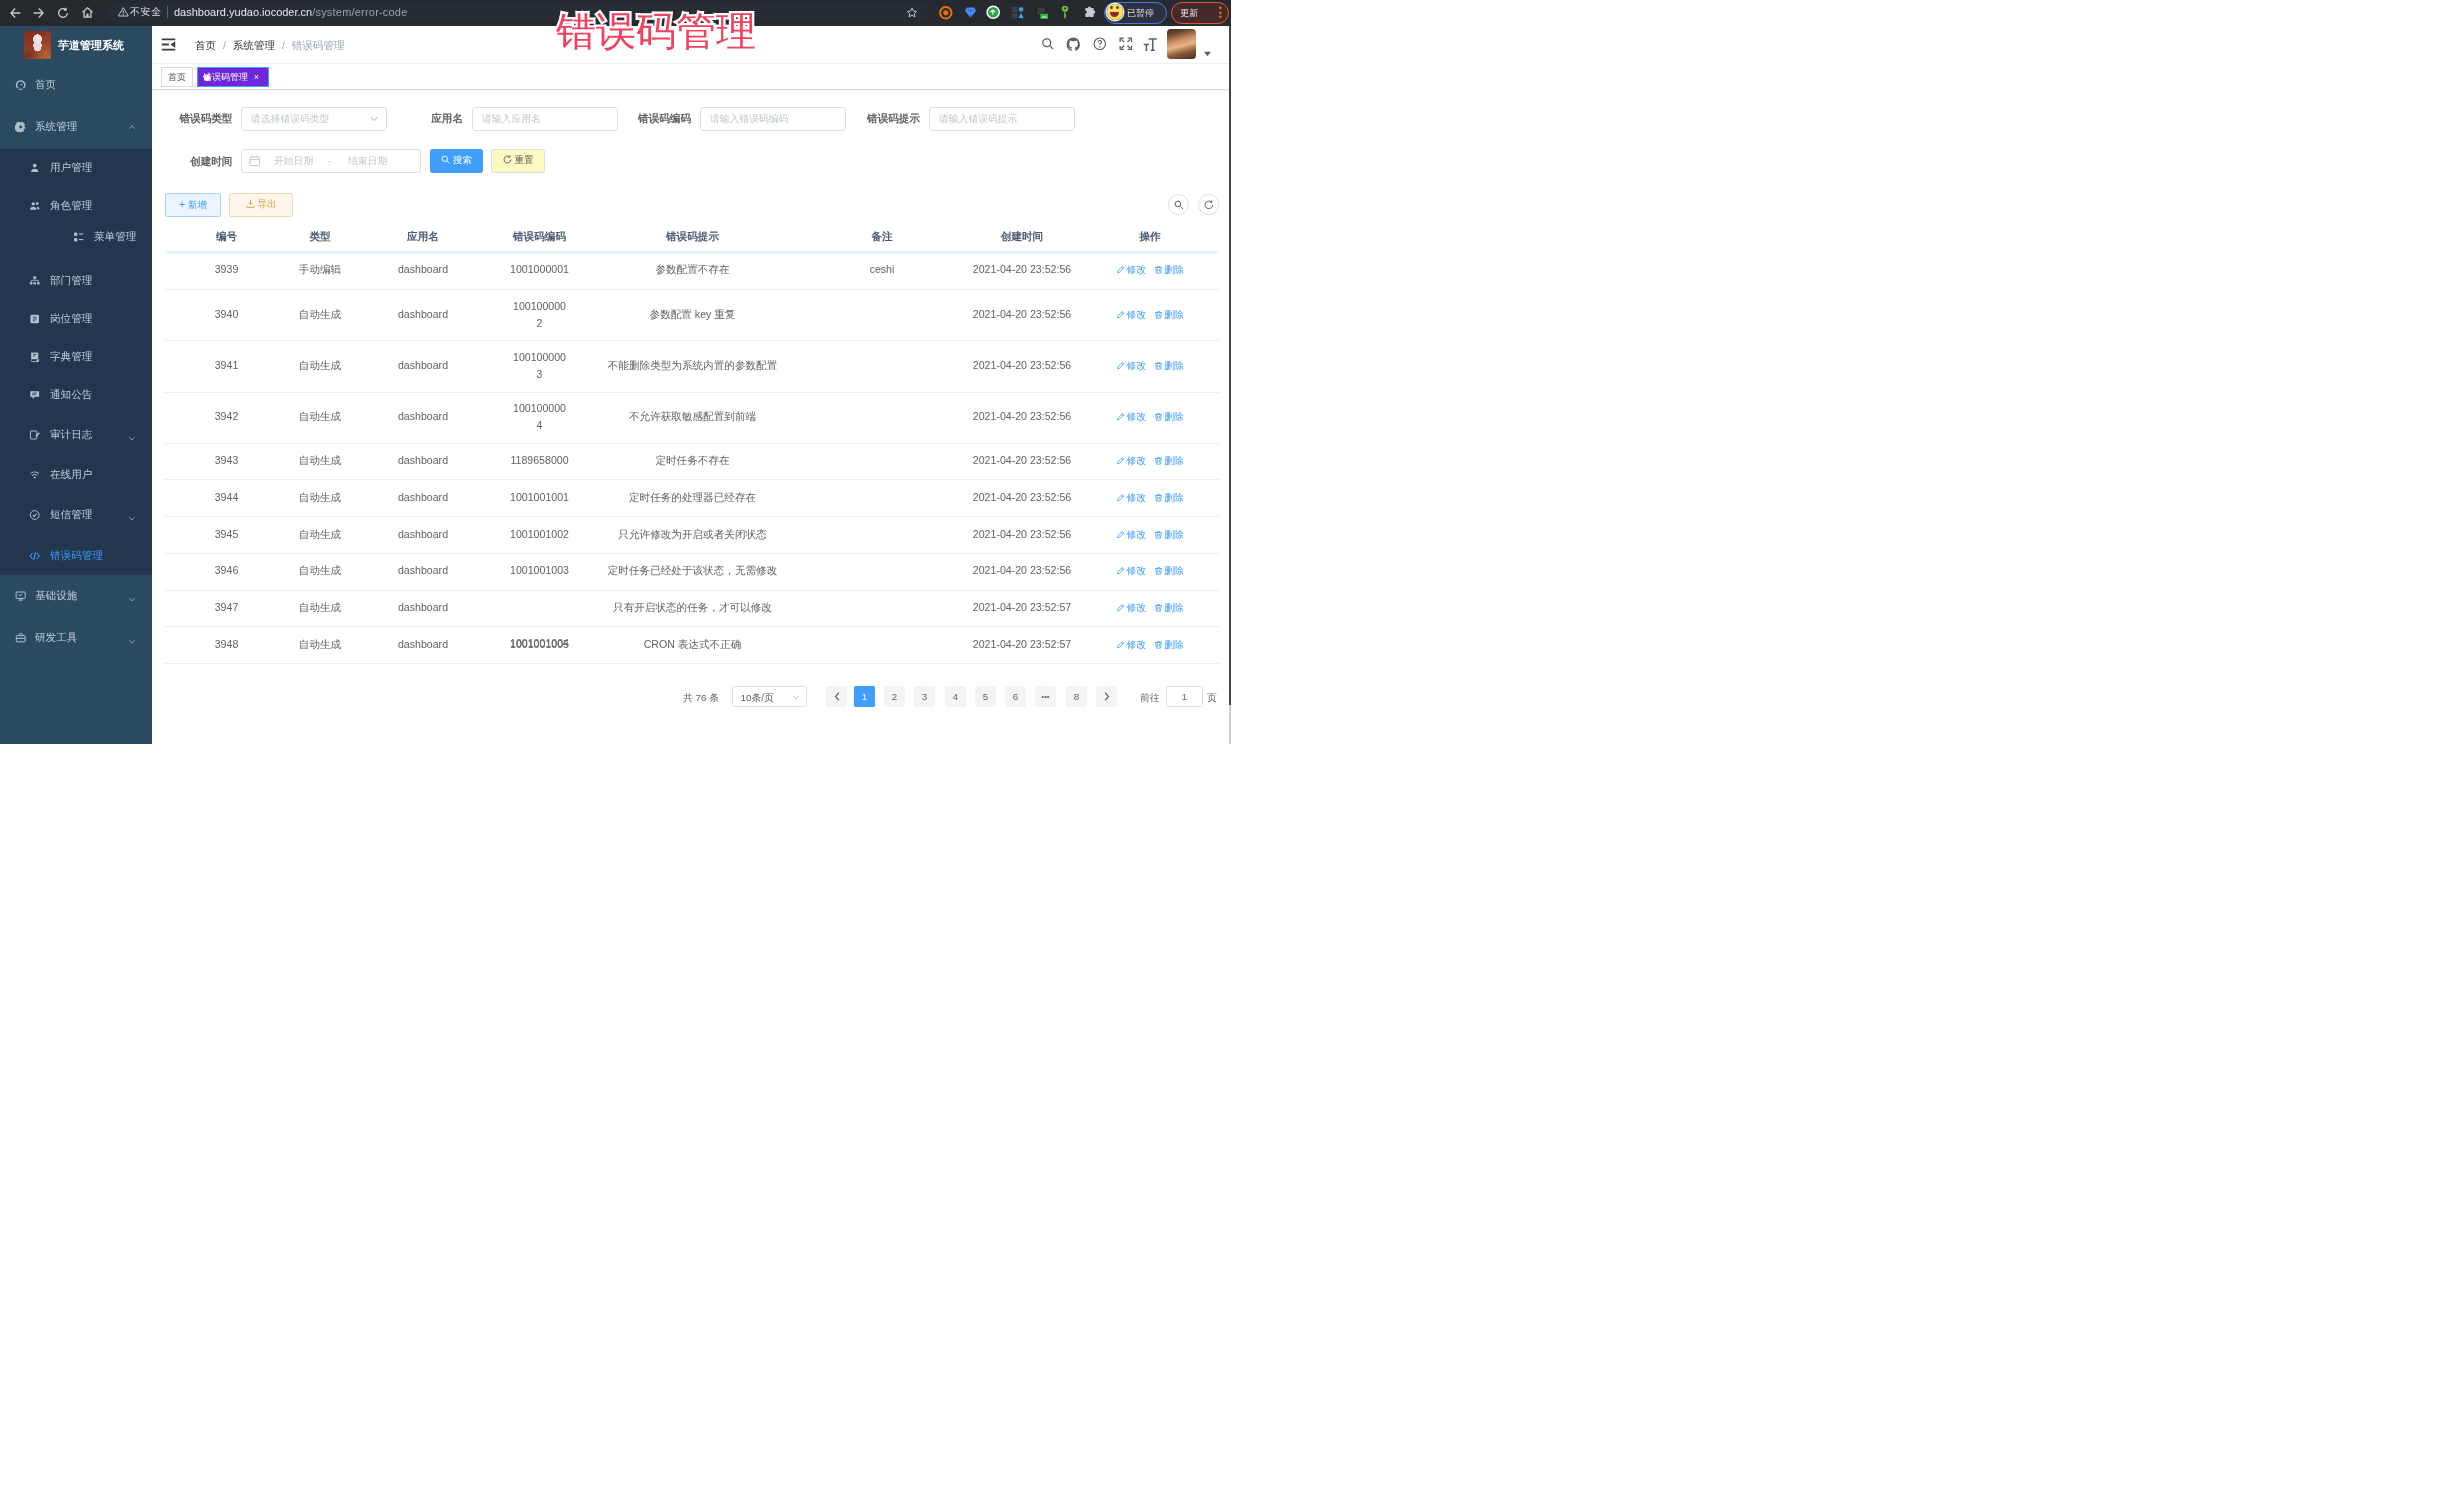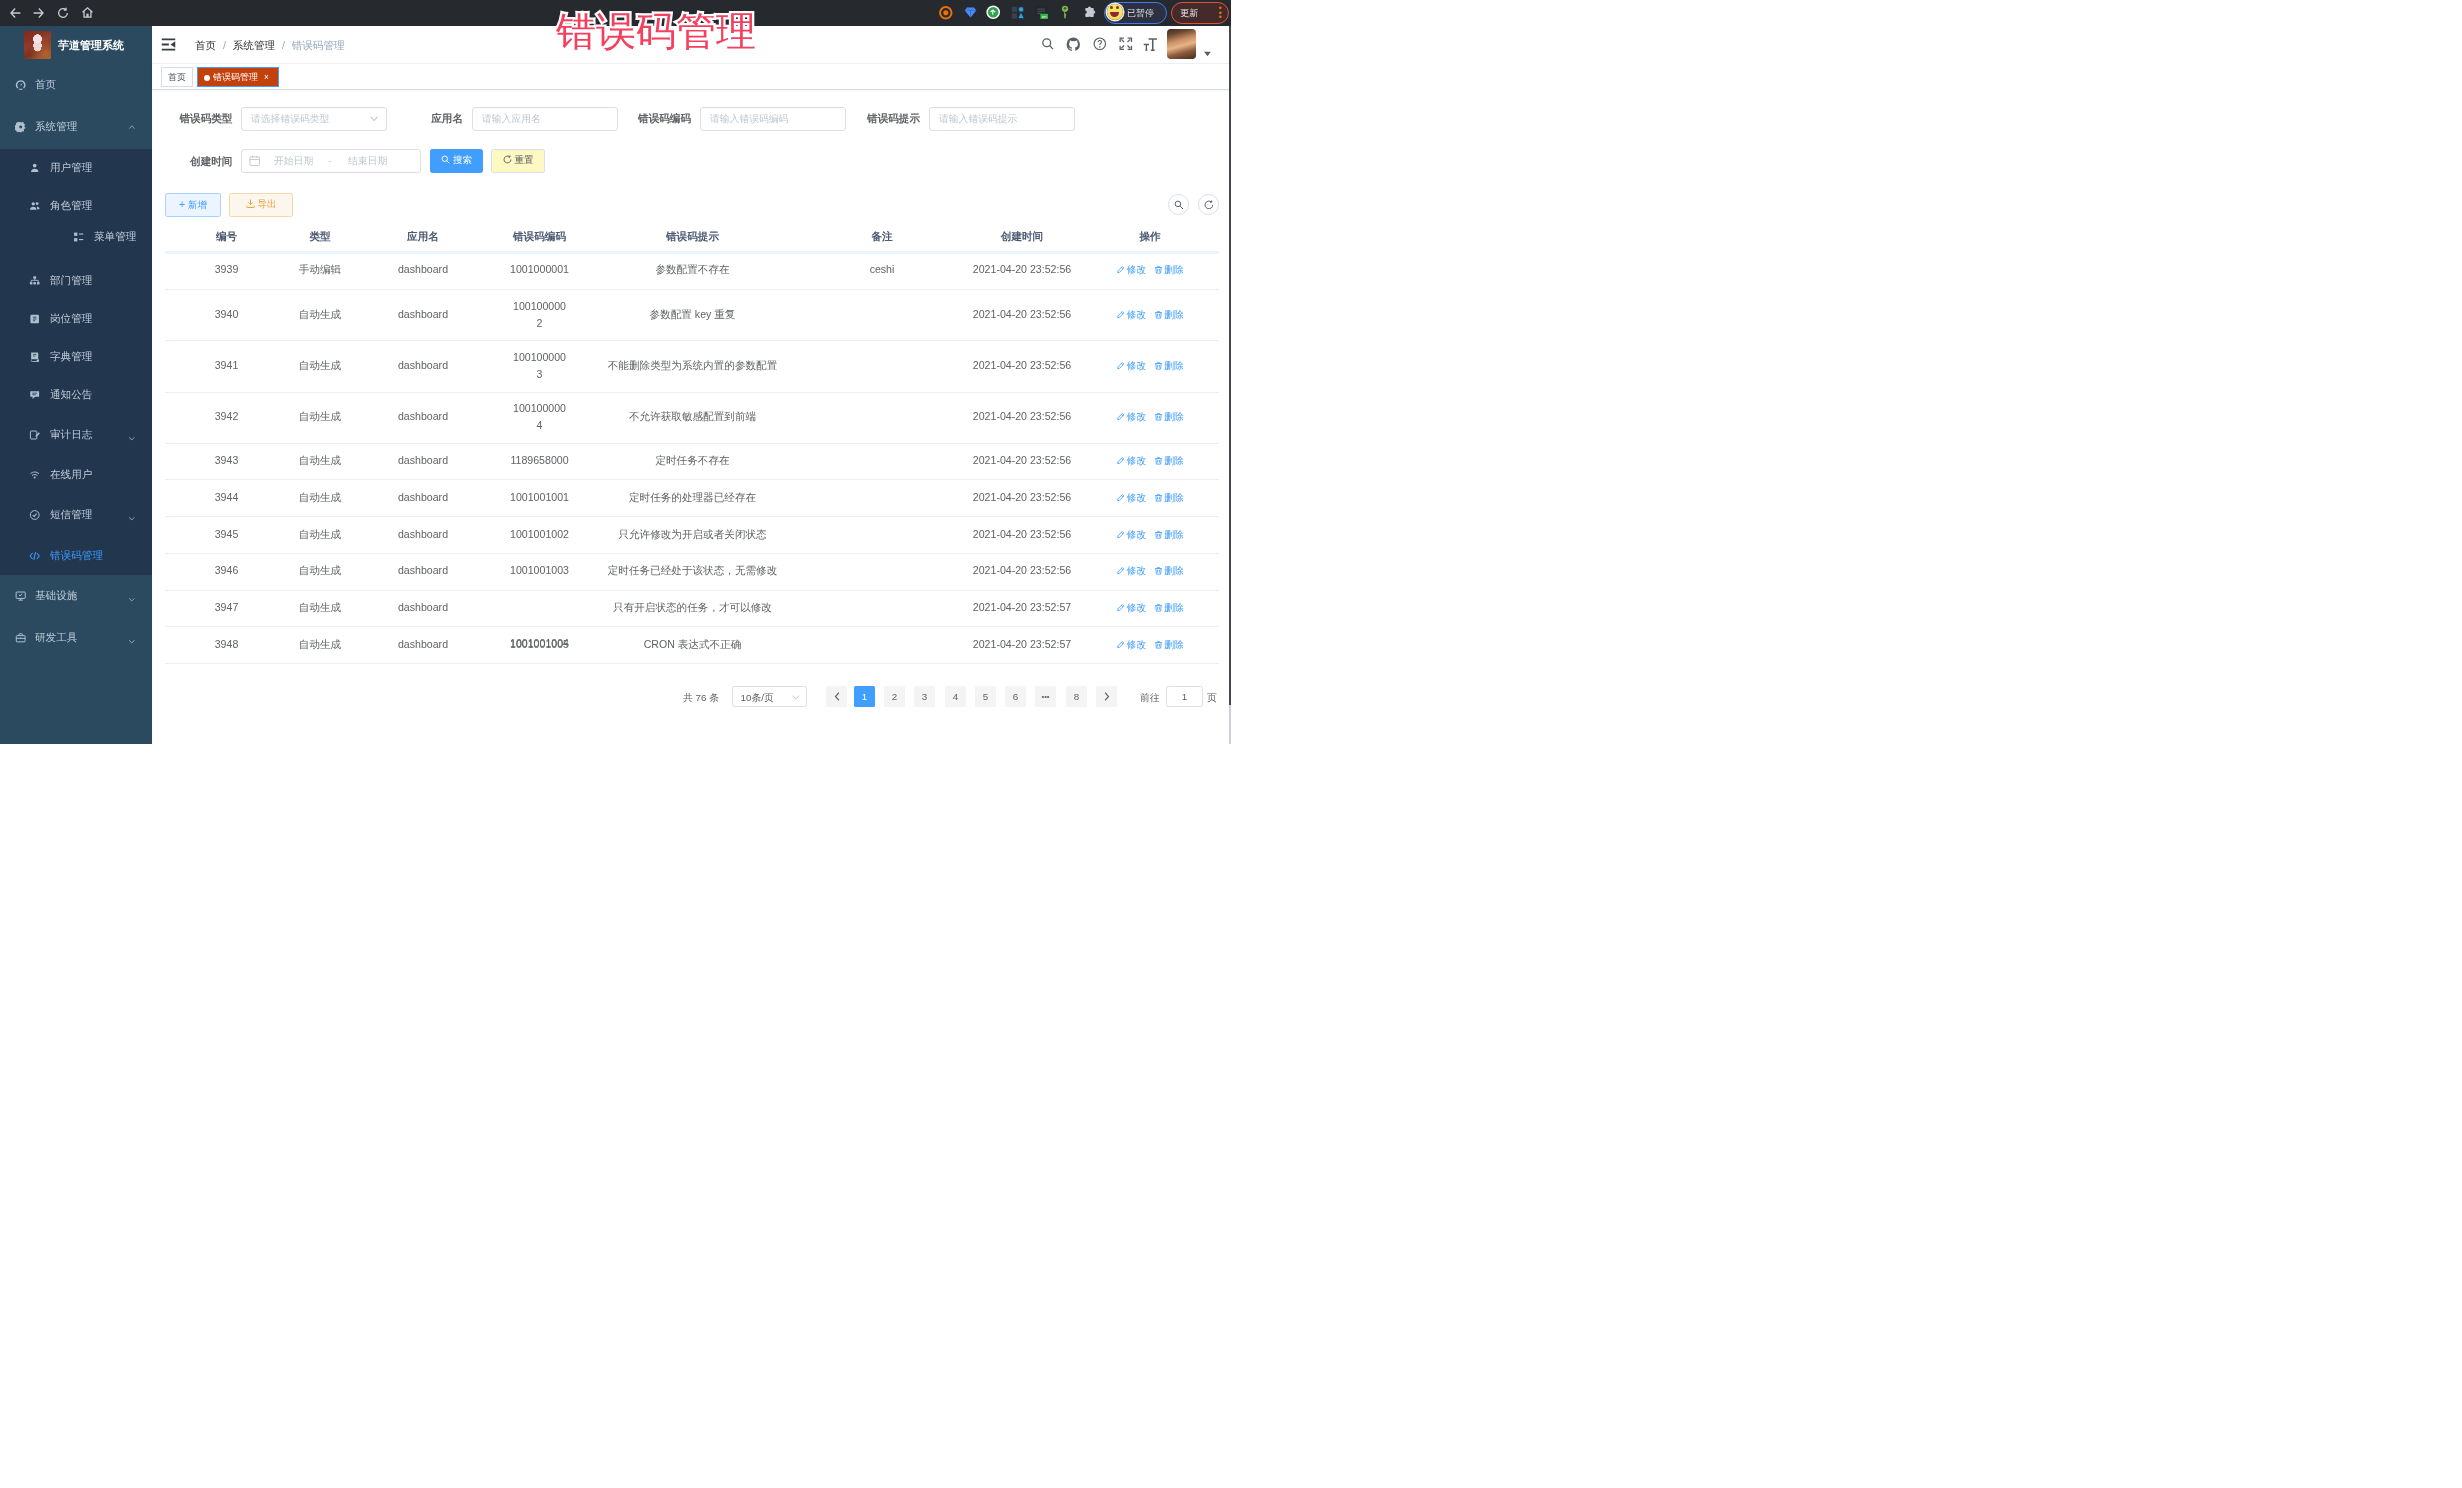--- a/index.html
+++ b/index.html
@@ -44,21 +44,21 @@
 
   
   #navbar { position:absolute; left:0; top:0; width:1080px; height:38px; background:#fff; border-bottom:0.8px solid #edeff3; }
   .crumb { position:absolute; top:13px; font-size:10.6px; color:#303133; white-space:nowrap; }
   .crumb .lt { color:#97a8be; } .crumb .s2 { color:#97a8be; margin:0 6.8px; }
   .nvic { position:absolute; top:0; color:#5a5e66; }
 
   
   #tags { position:absolute; left:0; top:38px; width:1080px; height:26px; background:#fff; border-bottom:0.8px solid #d8dce5; box-shadow:0 0.8px 2.3px 0 rgba(0,0,0,.08); }
   .tag { position:absolute; top:3px; height:19.7px; line-height:18px; font-size:9px; border:0.8px solid #d8dce5; background:#fff; color:#495060; padding:0 6px; }
-  .tag.on { background:#c2410c; color:#fff; border-color:#409eff; padding:0 9px 0 15px; }
+  .tag.on { background:#6d28d9; color:#fff; border-color:#409eff; padding:0 9px 0 5px; }
   .tag.on .dot { position:absolute; left:6px; top:6.8px; width:6px; height:6px; border-radius:50%; background:#fff; }
   .tag.on .x { margin-left:6px; font-size:8.3px; }
 
   
   .flabel { position:absolute; font-size:10.6px; font-weight:bold; color:#606266; text-align:right; width:91px; }
   .fbox { position:absolute; height:23.5px; border:0.8px solid #dcdfe6; border-radius:3px; background:#fff; font-size:9.8px; color:#bfc6d0; }
   .fbox .ph { position:absolute; left:9px; top:5.3px; white-space:nowrap; }
   .btn { position:absolute; height:23.5px; border-radius:2.3px; font-size:9.5px; text-align:center; }
 
   
@@ -85,20 +85,33 @@
   <svg style="left:32px;top:6.8px;" width="13" height="12" viewBox="0 0 17 16">
       <path d="M9 2l5.5 6L9 14M14.5 8H2" stroke="#c6cad0" stroke-width="1.8" fill="none"></path>
     </svg>
   <svg style="left:57px;top:6.8px;" width="12" height="12" viewBox="0 0 16 16">
       <path d="M13.8 8A5.8 5.8 0 1 1 12 3.8M12 1v3h-3" stroke="#c6cad0" stroke-width="1.7" fill="none"></path>
     </svg>
   <svg style="left:81px;top:6px;" width="13" height="13" viewBox="0 0 17 17">
       <path d="M2 8.2 8.5 2.4 15 8.2M4 7v7.5h9V7" stroke="#c6cad0" stroke-width="1.7" fill="none"></path>
       <rect x="7" y="10" width="3" height="4.5" fill="#c6cad0"></rect>
     </svg>
+  <div class="pill" id="omni">
+    <svg class="warn" width="10.6" height="9.8" viewBox="0 0 14 13">
+        <path d="M7 .8 13.6 12H.4z" stroke="#c6cad0" stroke-width="1.3" fill="none"></path>
+        <path d="M7 4.6v3.4" stroke="#c6cad0" stroke-width="1.4"></path>
+        <circle cx="7" cy="10" r=".9" fill="#c6cad0"></circle>
+      </svg>
+    <span class="ns">不安全</span>
+      <span class="sep"></span>
+    <span class="url">dashboard.yudao.iocoder.cn<span class="path">/system/error-code</span></span>
+    <svg style="position:absolute;right:10.6px;top:3.8px;" width="12" height="12" viewBox="0 0 16 16">
+        <path d="M8 1.4l1.9 4 4.4.5-3.3 3 1 4.3L8 11l-4 2.2 1-4.3-3.3-3 4.4-.5z" stroke="#c6cad0" stroke-width="1.2" fill="none"></path>
+      </svg>
+  </div>
   <svg style="left:939px;top:6px;" width="13.6" height="13.6" viewBox="0 0 18 18">
       <circle cx="9" cy="9" r="7.6" fill="none" stroke="#e8710a" stroke-width="2.6"></circle>
       <circle cx="9" cy="9" r="3.4" fill="#e8710a"></circle>
     </svg>
   <svg style="left:964px;top:6px;" width="13" height="13" viewBox="0 0 17 17">
       <path d="M4 2h9l3 4-7.5 9L1 6z" fill="#4b8df8"></path>
       <path d="M4 2 8.5 6l4.5-4M1 6h15M8.5 6l0 9" stroke="#2a64c8" stroke-width=".8" fill="none"></path>
     </svg>
   <svg style="left:986px;top:5.3px;" width="14.4" height="14.4" viewBox="0 0 19 19">
       <circle cx="9.5" cy="9.5" r="9" fill="#fff"></circle>

